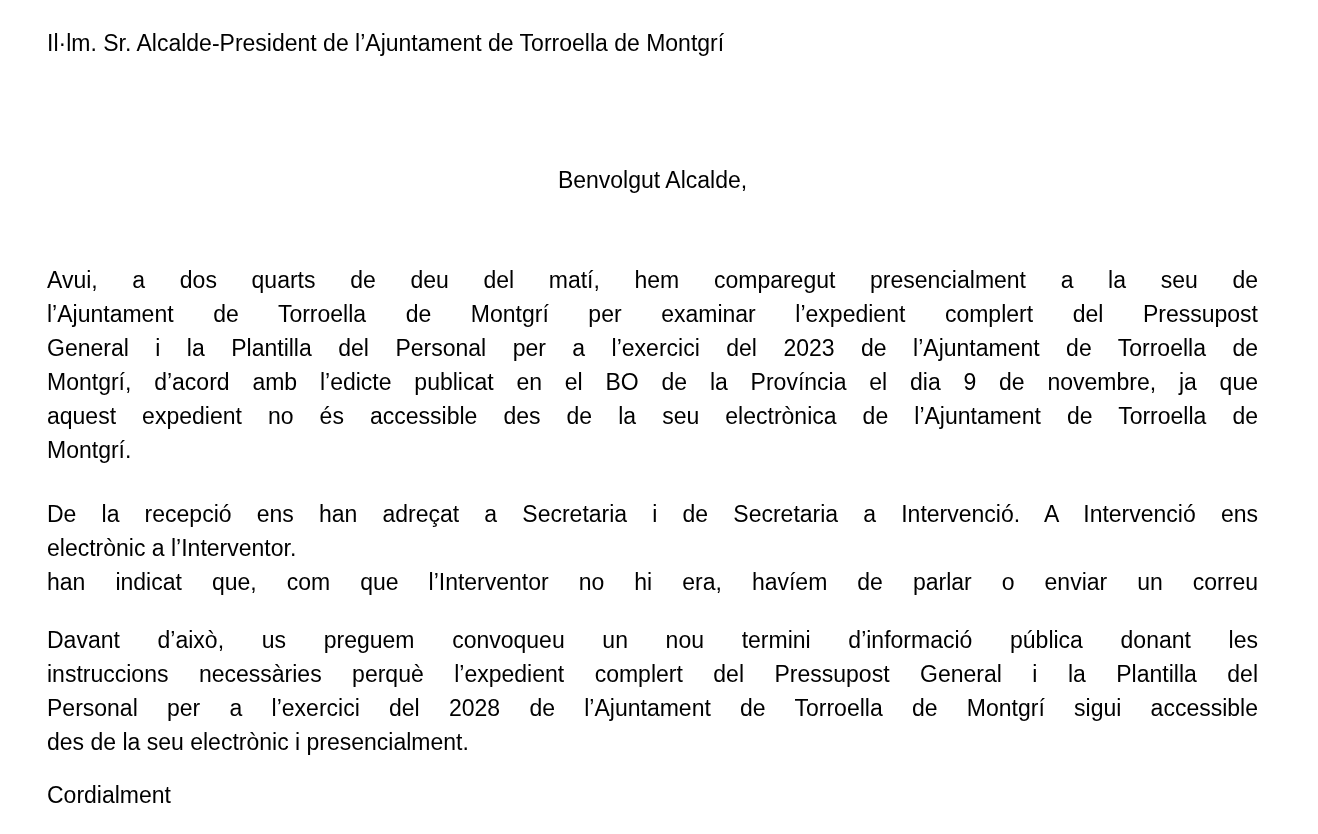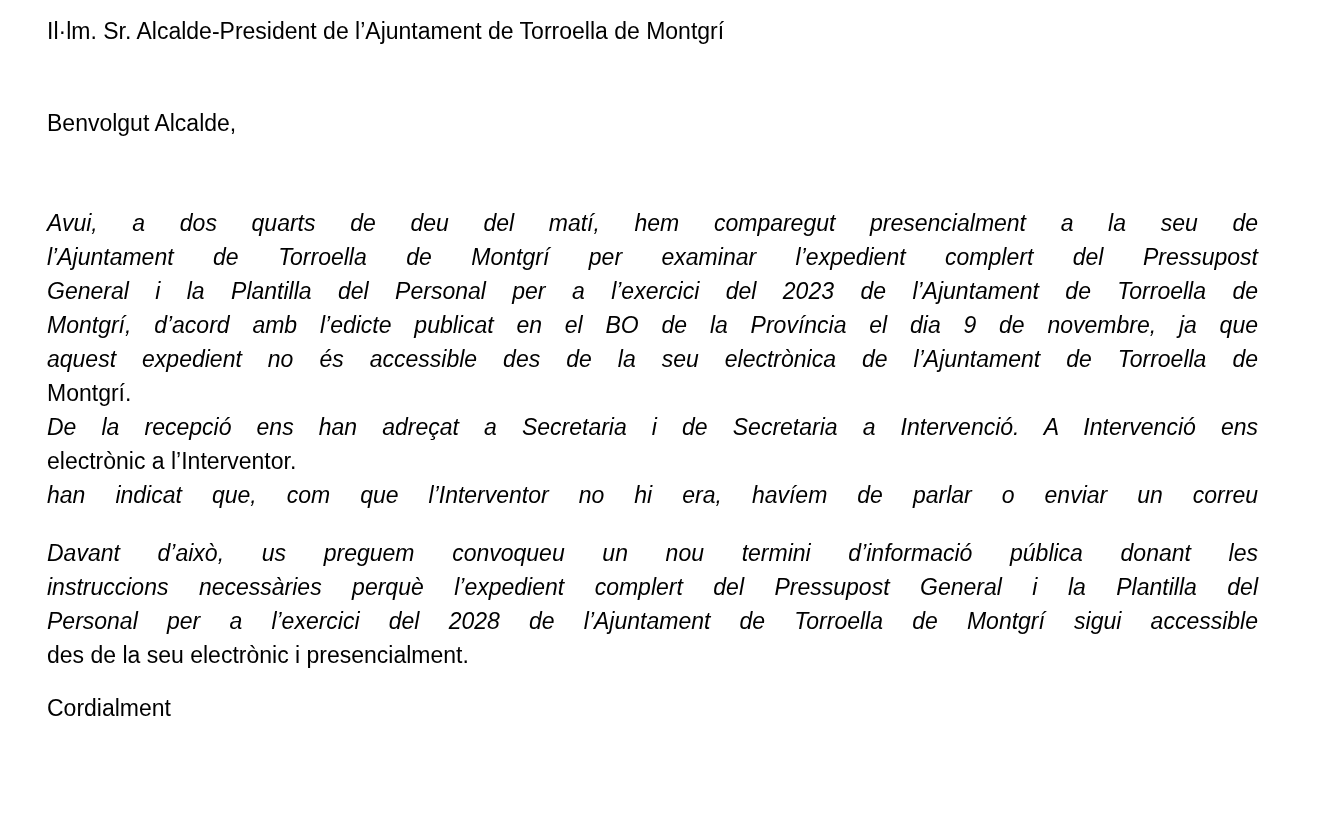--- a/index.html
+++ b/index.html
@@ -13,37 +13,36 @@
     overflow: hidden;
     font-family: "Liberation Sans", "DejaVu Sans", sans-serif;
     font-size: 23px;
     line-height: 34px;
     color: #000000;
   }
   .page {
     box-sizing: border-box;
     width: 1318px;
     height: 738px;
-    padding: 14px 60px 0 47px;
+    padding: 26px 60px 0 47px;
     border-radius: 30px;
   }
   .line {
     white-space: nowrap;
     text-align: left;
   }
   
   .jline {
     white-space: normal;
     text-align: justify;
     text-align-last: justify;
-    font-style: italic;
   }
-  .salutation { margin-top: 58px; }
+  .salutation { margin-top: 103px; text-align: center; }
   .para-1     { margin-top: 66px; }
-  .para-2     { }
+  .para-2     { margin-top: 30px; }
   .para-3     { margin-top: 24px; }
   .closing    { margin-top: 19px; }
 </style>
 </head>
 <body style="color: rgb(0, 0, 0); background: rgb(255, 255, 255);">
 
 <div class="page">
 
   <div class="line recipient">Il·lm. Sr. Alcalde-President de l’Ajuntament de Torroella de Montgrí</div>
 

